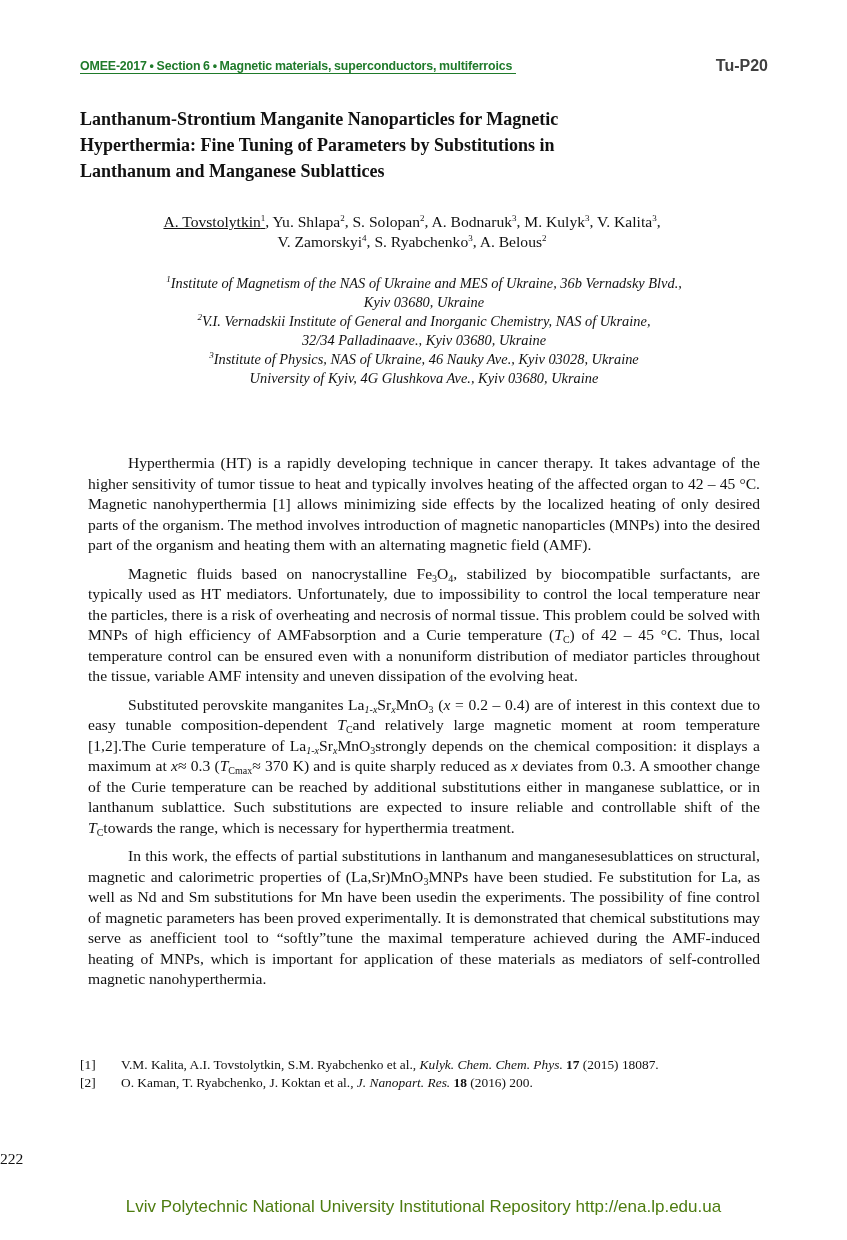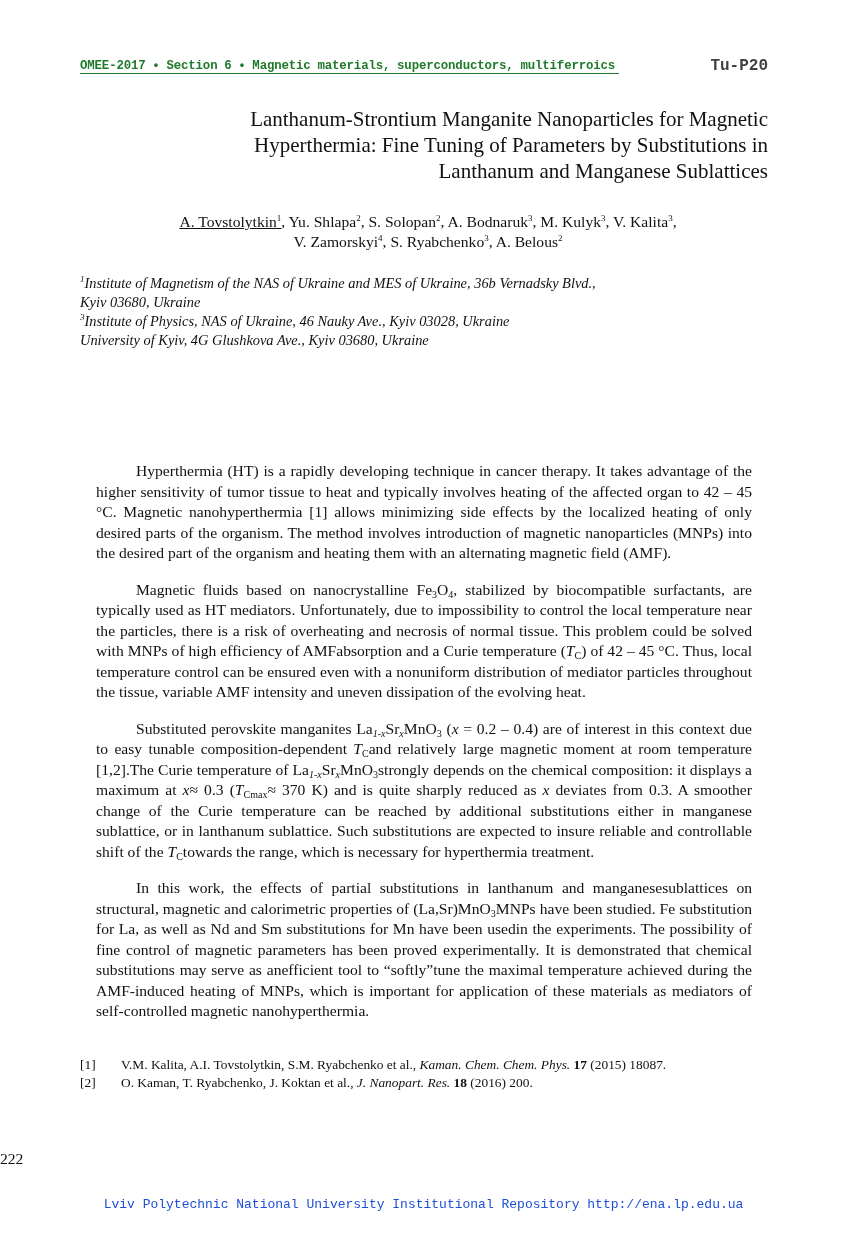--- a/index.html
+++ b/index.html
@@ -1,72 +1,72 @@
 <!DOCTYPE html>
 <html><head>
   <meta charset="utf-8">
   <style>
     html, body { margin: 0; padding: 0; background: #ffffff; }
     body { width: 847px; height: 1240px; position: relative; overflow: hidden; color: #111; }
     .serif { font-family: "Liberation Serif", "DejaVu Serif", serif; }
-    .sans { font-family: Liberation Mono, monospace; }
+    .sans { font-family: Liberation Sans, sans-serif; }
 
     .running-header {
       position: absolute; left: 80px; top: 57px; width: 688px; height: 20px;
     }
     .running-header .conf {
       position: absolute; left: 0; top: 2px;
       font-size: 12.4px; font-weight: bold; color: #1f7a2a;
       border-bottom: 1.2px solid #1f7a2a; padding-right: 4px; line-height: 14px;
       letter-spacing: -0.15px; word-spacing: -0.5px;
     }
     .running-header .code {
       position: absolute; right: 0; top: 0;
       font-size: 16px; font-weight: bold; color: #404040; line-height: 18px;
     }
 
     .title {
       position: absolute; left: 80px; width: 688px; top: 106px;
-      text-align: right; font-weight: normal; font-size: 21px; line-height: 26px;
+      text-align: left; font-weight: bold; font-size: 18px; line-height: 26px;
     }
     .authors {
-      position: absolute; left: 84px; width: 688px; top: 212px;
+      position: absolute; left: 68px; width: 688px; top: 212px;
       text-align: center; font-size: 15.6px; line-height: 20px;
     }
     .authors sup, .affil sup { font-size: 9px; vertical-align: 6px; line-height: 0; }
     .authors .presenter { text-decoration: underline; }
 
     .affils {
       position: absolute; left: 80px; width: 688px; top: 274px;
-      font-style: italic; font-size: 14.4px; line-height: 19px;
+      text-align: center; font-style: italic; font-size: 14.4px; line-height: 19px;
     }
     .affil { margin: 0; }
 
     .body-text {
       position: absolute; left: 80px; width: 688px; top: 445px;
       font-size: 15.6px; line-height: 20.5px; text-align: justify;
     }
-    .body-text p { margin: 16px; text-indent: 40px; }
+    .body-text p { margin: 8px; text-indent: 40px; }
     .body-text sub { font-size: 10px; vertical-align: -3px; line-height: 0; }
     .body-text i sub { font-style: normal; }
 
     .refs {
       position: absolute; left: 80px; width: 688px; top: 1056px;
       font-size: 13.4px; line-height: 17.5px;
     }
     .ref { display: flex; }
     .ref .num { width: 41px; flex: none; }
 
     .page-number {
       position: absolute; left: 0; width: 847px; top: 1150px; 
       font-size: 15.6px;
     }
     .repo-footer {
       position: absolute; left: 0; width: 847px; top: 1197px; text-align: center;
-      font-size: 13px; color: #1d4ed8;
+      font-size: 17px; color: #4d7c0f;
     }
   </style>
 </head>
 <body>
 
 <div class="running-header sans">
   <span class="conf">OMEE-2017 • Section 6 • Magnetic materials, superconductors, multiferroics</span>
   <span class="code">Tu-P20</span>
 </div>
 
@@ -84,38 +84,42 @@
     <span><span>V. Zamorskyi</span><sup>4</sup><span>, </span></span><span><span>S. Ryabchenko</span><sup>3</sup><span>, </span></span><span><span>A. Belous</span><sup>2</sup></span>
   </div>
 </div>
 
 <div class="affils serif">
   <div class="affil">
     <div><sup>1</sup><span>Institute of Magnetism of the NAS of Ukraine and MES of Ukraine, 36b Vernadsky Blvd.,</span></div>
     <div>Kyiv 03680, Ukraine</div>
   </div>
   <div class="affil">
+    <div><sup>2</sup><span>V.I. Vernadskii Institute of General and Inorganic Chemistry, NAS of Ukraine,</span></div>
+    <div>32/34 Palladinaave., Kyiv 03680, Ukraine</div>
+  </div>
+  <div class="affil">
     <div><sup>3</sup><span>Institute of Physics, NAS of Ukraine, 46 Nauky Ave., Kyiv 03028, Ukraine</span></div>
   </div>
   <div class="affil">
     <div>University of Kyiv, 4G Glushkova Ave., Kyiv 03680, Ukraine</div>
   </div>
 </div>
 
 <div class="body-text serif">
   <p>Hyperthermia (HT) is a rapidly developing technique in cancer therapy. It takes advantage of the higher sensitivity of tumor tissue to heat and typically involves heating of the affected organ to 42 – 45 °C. Magnetic nanohyperthermia [1] allows minimizing side effects by the localized heating of only desired parts of the organism. The method involves introduction of magnetic nanoparticles (MNPs) into the desired part of the organism and heating them with an alternating magnetic field (AMF).</p>
   <p><span>Magnetic fluids based on nanocrystalline Fe</span><sub>3</sub><span>O</span><sub>4</sub><span>, stabilized by biocompatible surfactants, are typically used as HT mediators. Unfortunately, due to impossibility to control the local temperature near the particles, there is a risk of overheating and necrosis of normal tissue. This problem could be solved with MNPs of high efficiency of AMFabsorption and a Curie temperature (</span><i><span>T</span><sub>C</sub></i><span>) of 42 – 45 °C. Thus, local temperature control can be ensured even with a nonuniform distribution of mediator particles throughout the tissue, variable AMF intensity and uneven dissipation of the evolving heat.</span></p>
   <p><span>Substituted perovskite manganites La</span><sub><i>1-x</i></sub><span>Sr</span><sub><i>x</i></sub><span>MnO</span><sub>3</sub><span> (</span><i>x</i><span> = 0.2 – 0.4) are of interest in this context due to easy tunable composition-dependent </span><i><span>T</span><sub>C</sub></i><span>and relatively large magnetic moment at room temperature [1,2].The Curie temperature of La</span><sub><i>1-x</i></sub><span>Sr</span><sub><i>x</i></sub><span>MnO</span><sub>3</sub><span>strongly depends on the chemical composition: it displays a maximum at </span><i>x</i><span>≈ 0.3 (</span><i><span>T</span><sub>Cmax</sub></i><span>≈ 370 K) and is quite sharply reduced as </span><i>x</i><span> deviates from 0.3. A smoother change of the Curie temperature can be reached by additional substitutions either in manganese sublattice, or in lanthanum sublattice. Such substitutions are expected to insure reliable and controllable shift of the </span><i><span>T</span><sub>C</sub></i><span>towards the range, which is necessary for hyperthermia treatment.</span></p>
   <p><span>In this work, the effects of partial substitutions in lanthanum and manganesesublattices on structural, magnetic and calorimetric properties of (La,Sr)MnO</span><sub>3</sub><span>MNPs have been studied. Fe substitution for La, as well as Nd and Sm substitutions for Mn have been usedin the experiments. The possibility of fine control of magnetic parameters has been proved experimentally. It is demonstrated that chemical substitutions may serve as anefficient tool to “softly”tune the maximal temperature achieved during the AMF-induced heating of MNPs, which is important for application of these materials as mediators of self-controlled magnetic nanohyperthermia.</span></p>
 </div>
 
 <div class="refs serif">
   <div class="ref">
     <span class="num">[1]</span>
-    <span><span>V.M. Kalita, A.I. Tovstolytkin, S.M. Ryabchenko et al., </span><i>Kaman. Chem. Chem. Phys.</i> <b>17</b><span> (2015) 18087.</span></span>
+    <span><span>V.M. Kalita, A.I. Tovstolytkin, S.M. Ryabchenko et al., </span><i>Kulyk. Chem. Chem. Phys.</i> <b>17</b><span> (2015) 18087.</span></span>
   </div>
   <div class="ref">
     <span class="num">[2]</span>
     <span><span>O. Kaman, T. Ryabchenko, J. Koktan et al., </span><i>J. Nanopart. Res.</i> <b>18</b><span> (2016) 200.</span></span>
   </div>
 </div>
 
 <div class="page-number serif">222</div>
 
 <div class="repo-footer sans">Lviv Polytechnic National University Institutional Repository http://ena.lp.edu.ua</div>

